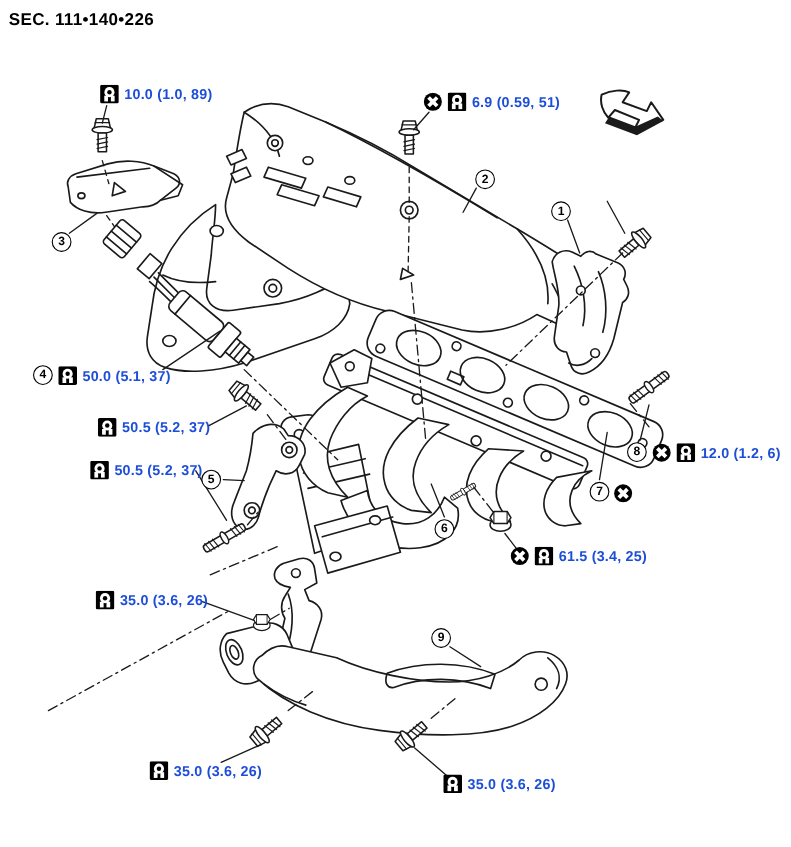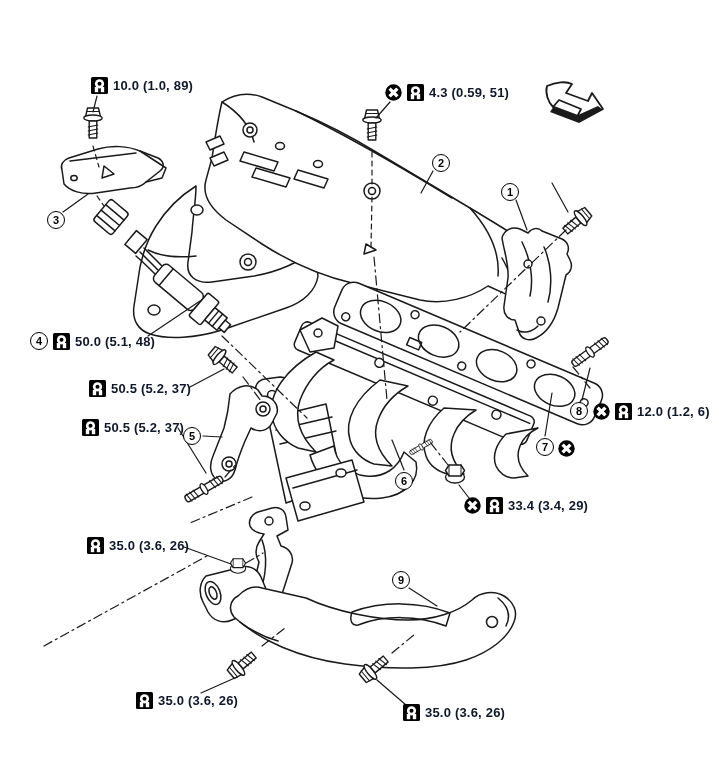--- a/index.html
+++ b/index.html
@@ -2,21 +2,21 @@
 <html><head>
 <meta charset="utf-8">
 <style>
   html,body{margin:0;padding:0;background:#fff;}
   #page{position:relative;width:719px;height:770px;background:#fff;overflow:hidden;
         font-family:"Liberation Sans",sans-serif;}
   #art{position:absolute;left:0;top:0;}
   .hdr{position:absolute;left:8px;top:10px;font:700 15.5px "Liberation Sans",sans-serif;
        color:#000;letter-spacing:.3px;white-space:nowrap;}
   .trow{position:absolute;display:flex;align-items:center;gap:5px;height:18px;}
-  .ttext{font:700 13px "Liberation Sans",sans-serif;color:#0f172a;white-space:nowrap;letter-spacing:.2px;}
+  .ttext{font:700 13px "Liberation Sans",sans-serif;color:#1d4ed8;white-space:nowrap;letter-spacing:.2px;}
   .co{width:18px;height:18px;border:1.6px solid #000;border-radius:50%;background:#fff;
       display:flex;align-items:center;justify-content:center;
       font:700 11px "Liberation Sans",sans-serif;color:#000;box-sizing:border-box;flex:0 0 18px;}
   .co.abs{position:absolute;}
   .sym{width:17px;height:17px;flex:0 0 17px;display:inline-block;}
   .sym svg{display:block;}
   .sym.abs{position:absolute;}
 </style>
 </head>
 <body>
@@ -273,20 +273,21 @@
     </g>
 
     <g stroke-width="1.8">
       <path fill="#fff" d="M547,86 C556,82 566,81 572,84 L566,93 L588,101 L592,93 L603,109
         L577,117 L581,109 L559,100 L553,107 C548,102 545,93 547,86 Z"></path>
       <path fill="#1a1a1a" stroke="none" d="M550,112 L579,123 L603,110 L598,106 L578,115 L554,106 Z"></path>
     </g>
   </g>
 </svg>
 
+<div class="hdr">SEC. 111•140•226</div>
 
 <div class="co abs" style="left:501px;top:183px;">1</div>
 <div class="co abs" style="left:432px;top:154px;">2</div>
 <div class="co abs" style="left:47px;top:211px;">3</div>
 <div class="co abs" style="left:183px;top:427px;">5</div>
 <div class="co abs" style="left:395px;top:472px;">6</div>
 <div class="co abs" style="left:536px;top:438px;">7</div>
 <div class="co abs" style="left:392px;top:571px;">9</div>
 
 <span class="sym abs" style="left:558px;top:440px;">
@@ -318,36 +319,36 @@
       </span>
   <span class="sym">
         <svg width="17" height="17">
           <rect width="17" height="17" rx="1.5" fill="#000"></rect>
           <circle cx="8.5" cy="6.8" r="4.6" fill="#fff"></circle>
           <circle cx="8.5" cy="6.8" r="2" fill="#000"></circle>
           <rect x="3.8" y="10" width="3.4" height="5.2" fill="#fff"></rect>
           <rect x="9.8" y="10" width="3.4" height="5.2" fill="#fff"></rect>
         </svg>
       </span>
-  <span class="ttext">4.3 (0.59, 51)</span>
+  <span class="ttext">6.9 (0.59, 51)</span>
 </div>
 
 
 <div class="trow" style="left:30px;top:332px;">
   <span class="co">4</span>
   <span class="sym">
         <svg width="17" height="17">
           <rect width="17" height="17" rx="1.5" fill="#000"></rect>
           <circle cx="8.5" cy="6.8" r="4.6" fill="#fff"></circle>
           <circle cx="8.5" cy="6.8" r="2" fill="#000"></circle>
           <rect x="3.8" y="10" width="3.4" height="5.2" fill="#fff"></rect>
           <rect x="9.8" y="10" width="3.4" height="5.2" fill="#fff"></rect>
         </svg>
       </span>
-  <span class="ttext">50.0 (5.1, 48)</span>
+  <span class="ttext">50.0 (5.1, 37)</span>
 </div>
 
 <div class="trow" style="left:89px;top:379px;">
   <span class="sym">
         <svg width="17" height="17">
           <rect width="17" height="17" rx="1.5" fill="#000"></rect>
           <circle cx="8.5" cy="6.8" r="4.6" fill="#fff"></circle>
           <circle cx="8.5" cy="6.8" r="2" fill="#000"></circle>
           <rect x="3.8" y="10" width="3.4" height="5.2" fill="#fff"></rect>
           <rect x="9.8" y="10" width="3.4" height="5.2" fill="#fff"></rect>
@@ -398,21 +399,21 @@
       </span>
   <span class="sym">
         <svg width="17" height="17">
           <rect width="17" height="17" rx="1.5" fill="#000"></rect>
           <circle cx="8.5" cy="6.8" r="4.6" fill="#fff"></circle>
           <circle cx="8.5" cy="6.8" r="2" fill="#000"></circle>
           <rect x="3.8" y="10" width="3.4" height="5.2" fill="#fff"></rect>
           <rect x="9.8" y="10" width="3.4" height="5.2" fill="#fff"></rect>
         </svg>
       </span>
-  <span class="ttext">33.4 (3.4, 29)</span>
+  <span class="ttext">61.5 (3.4, 25)</span>
 </div>
 
 <div class="trow" style="left:87px;top:536px;">
   <span class="sym">
         <svg width="17" height="17">
           <rect width="17" height="17" rx="1.5" fill="#000"></rect>
           <circle cx="8.5" cy="6.8" r="4.6" fill="#fff"></circle>
           <circle cx="8.5" cy="6.8" r="2" fill="#000"></circle>
           <rect x="3.8" y="10" width="3.4" height="5.2" fill="#fff"></rect>
           <rect x="9.8" y="10" width="3.4" height="5.2" fill="#fff"></rect>

